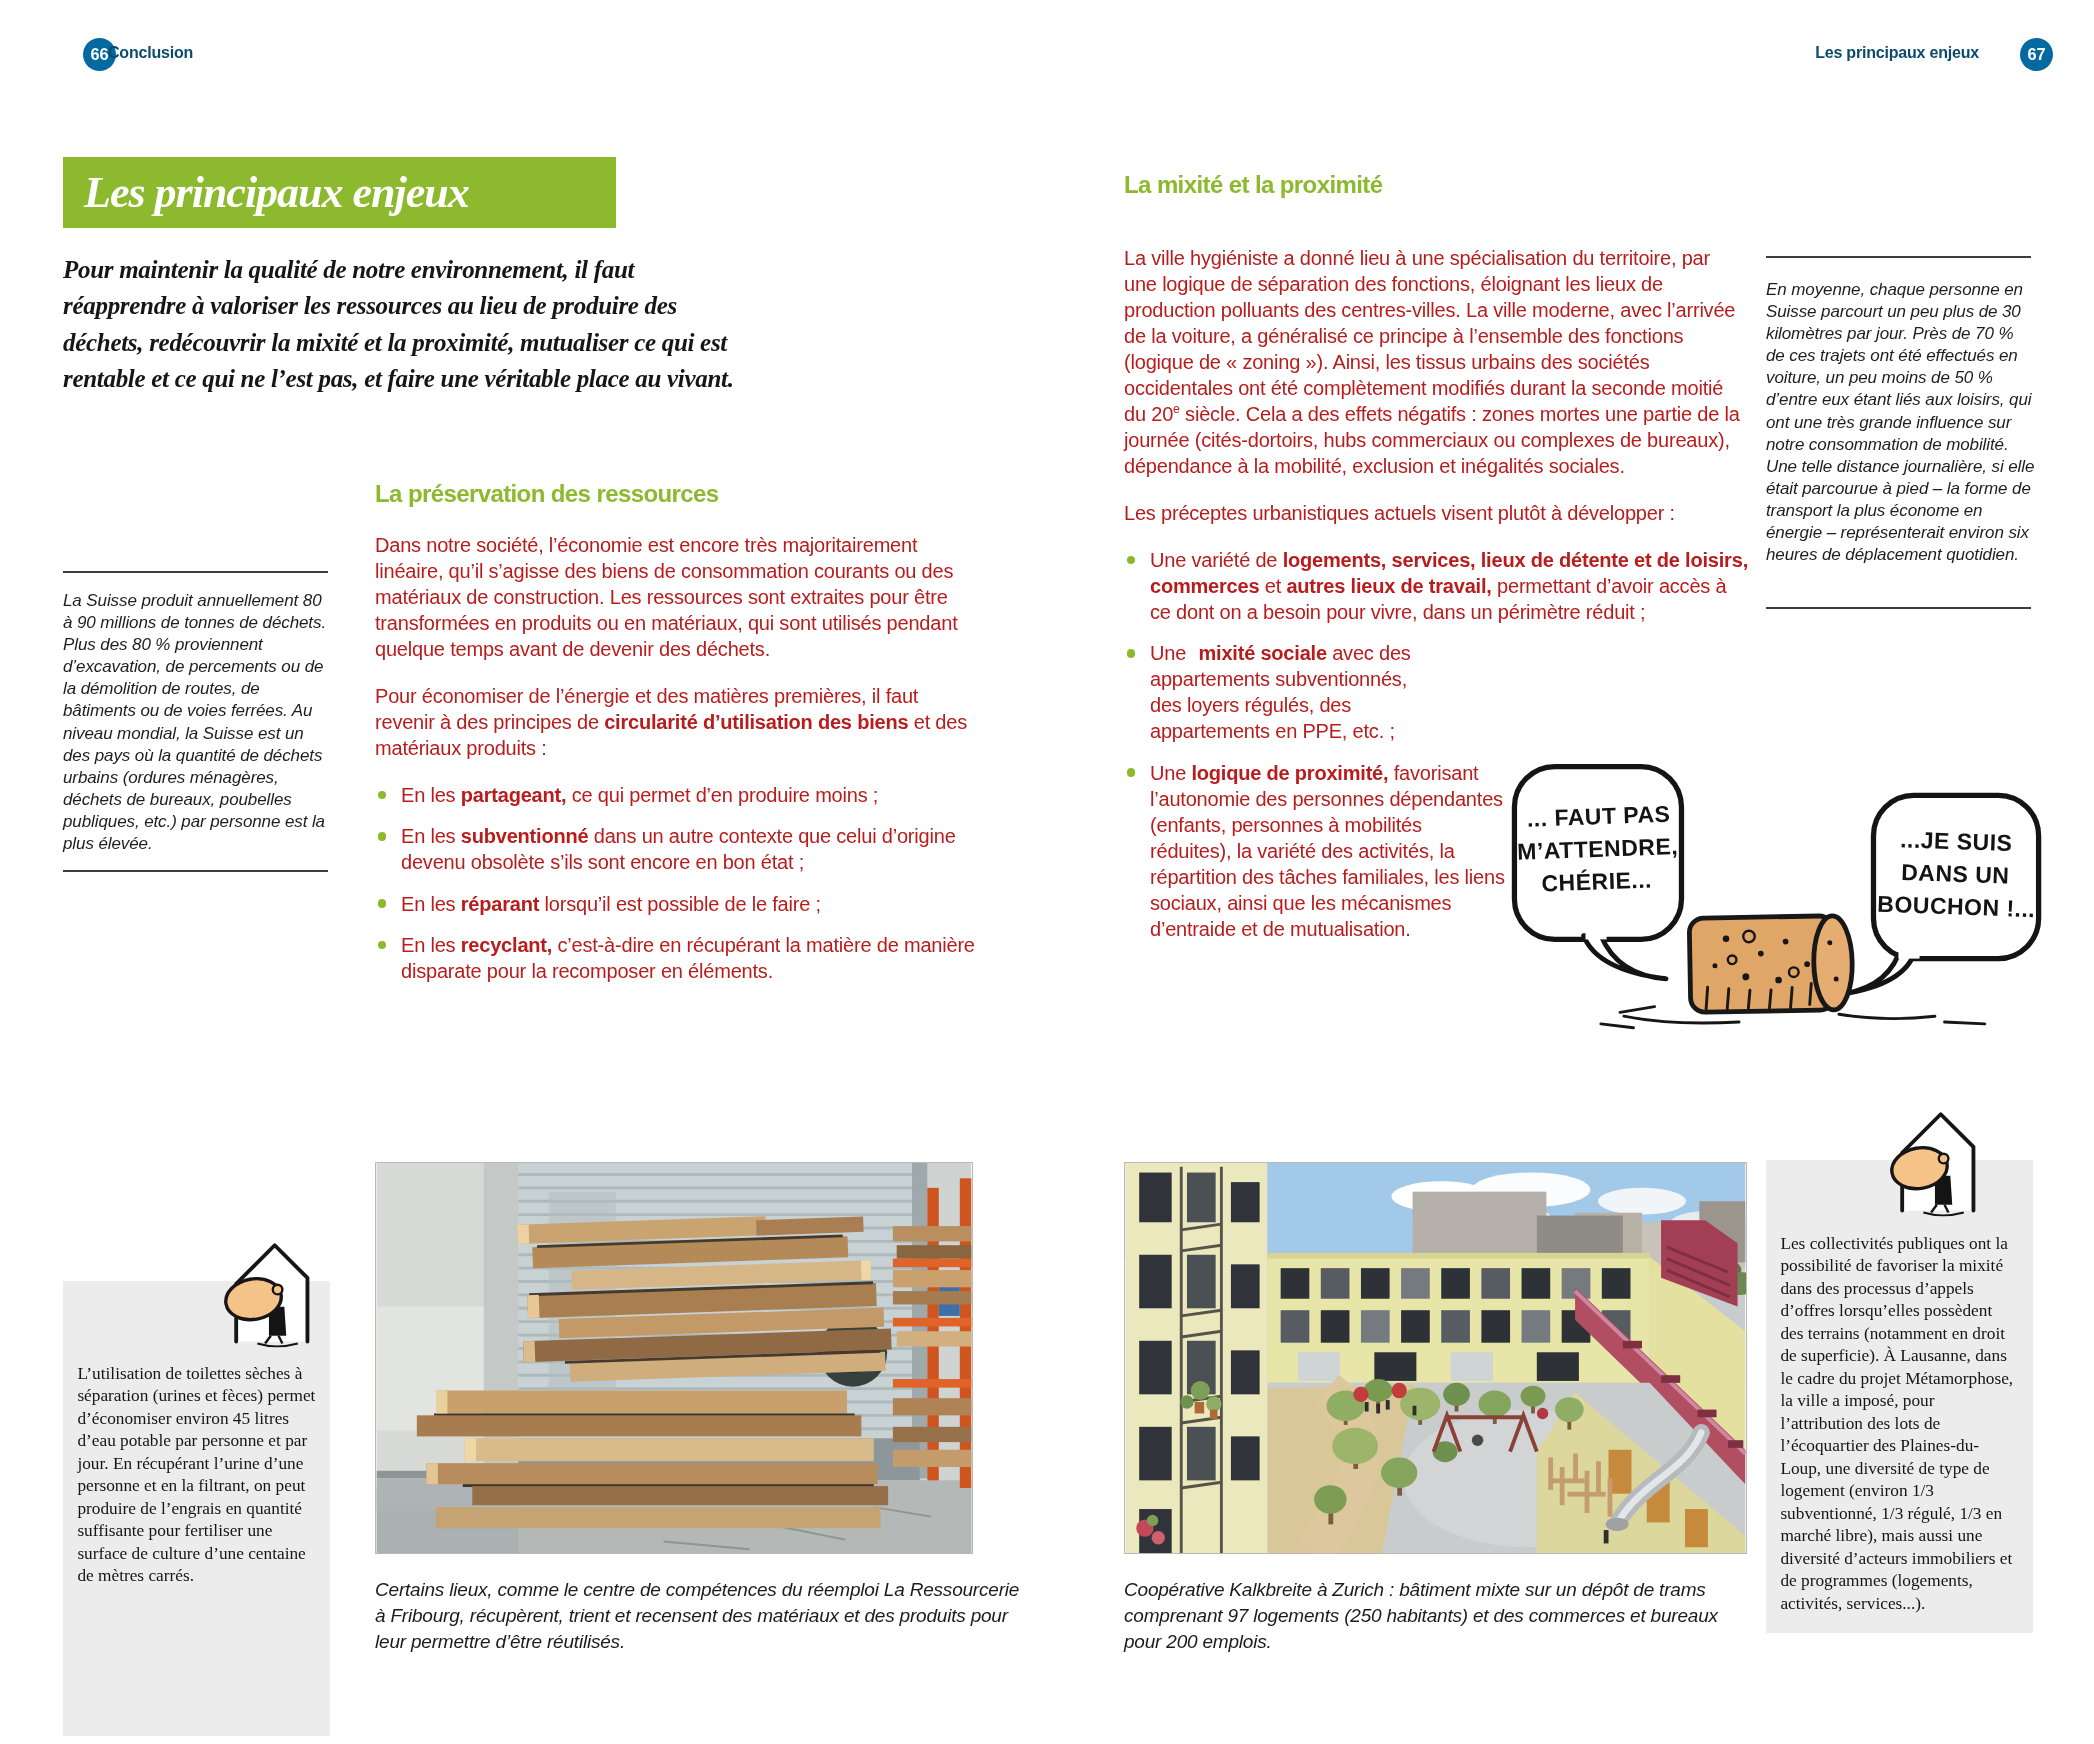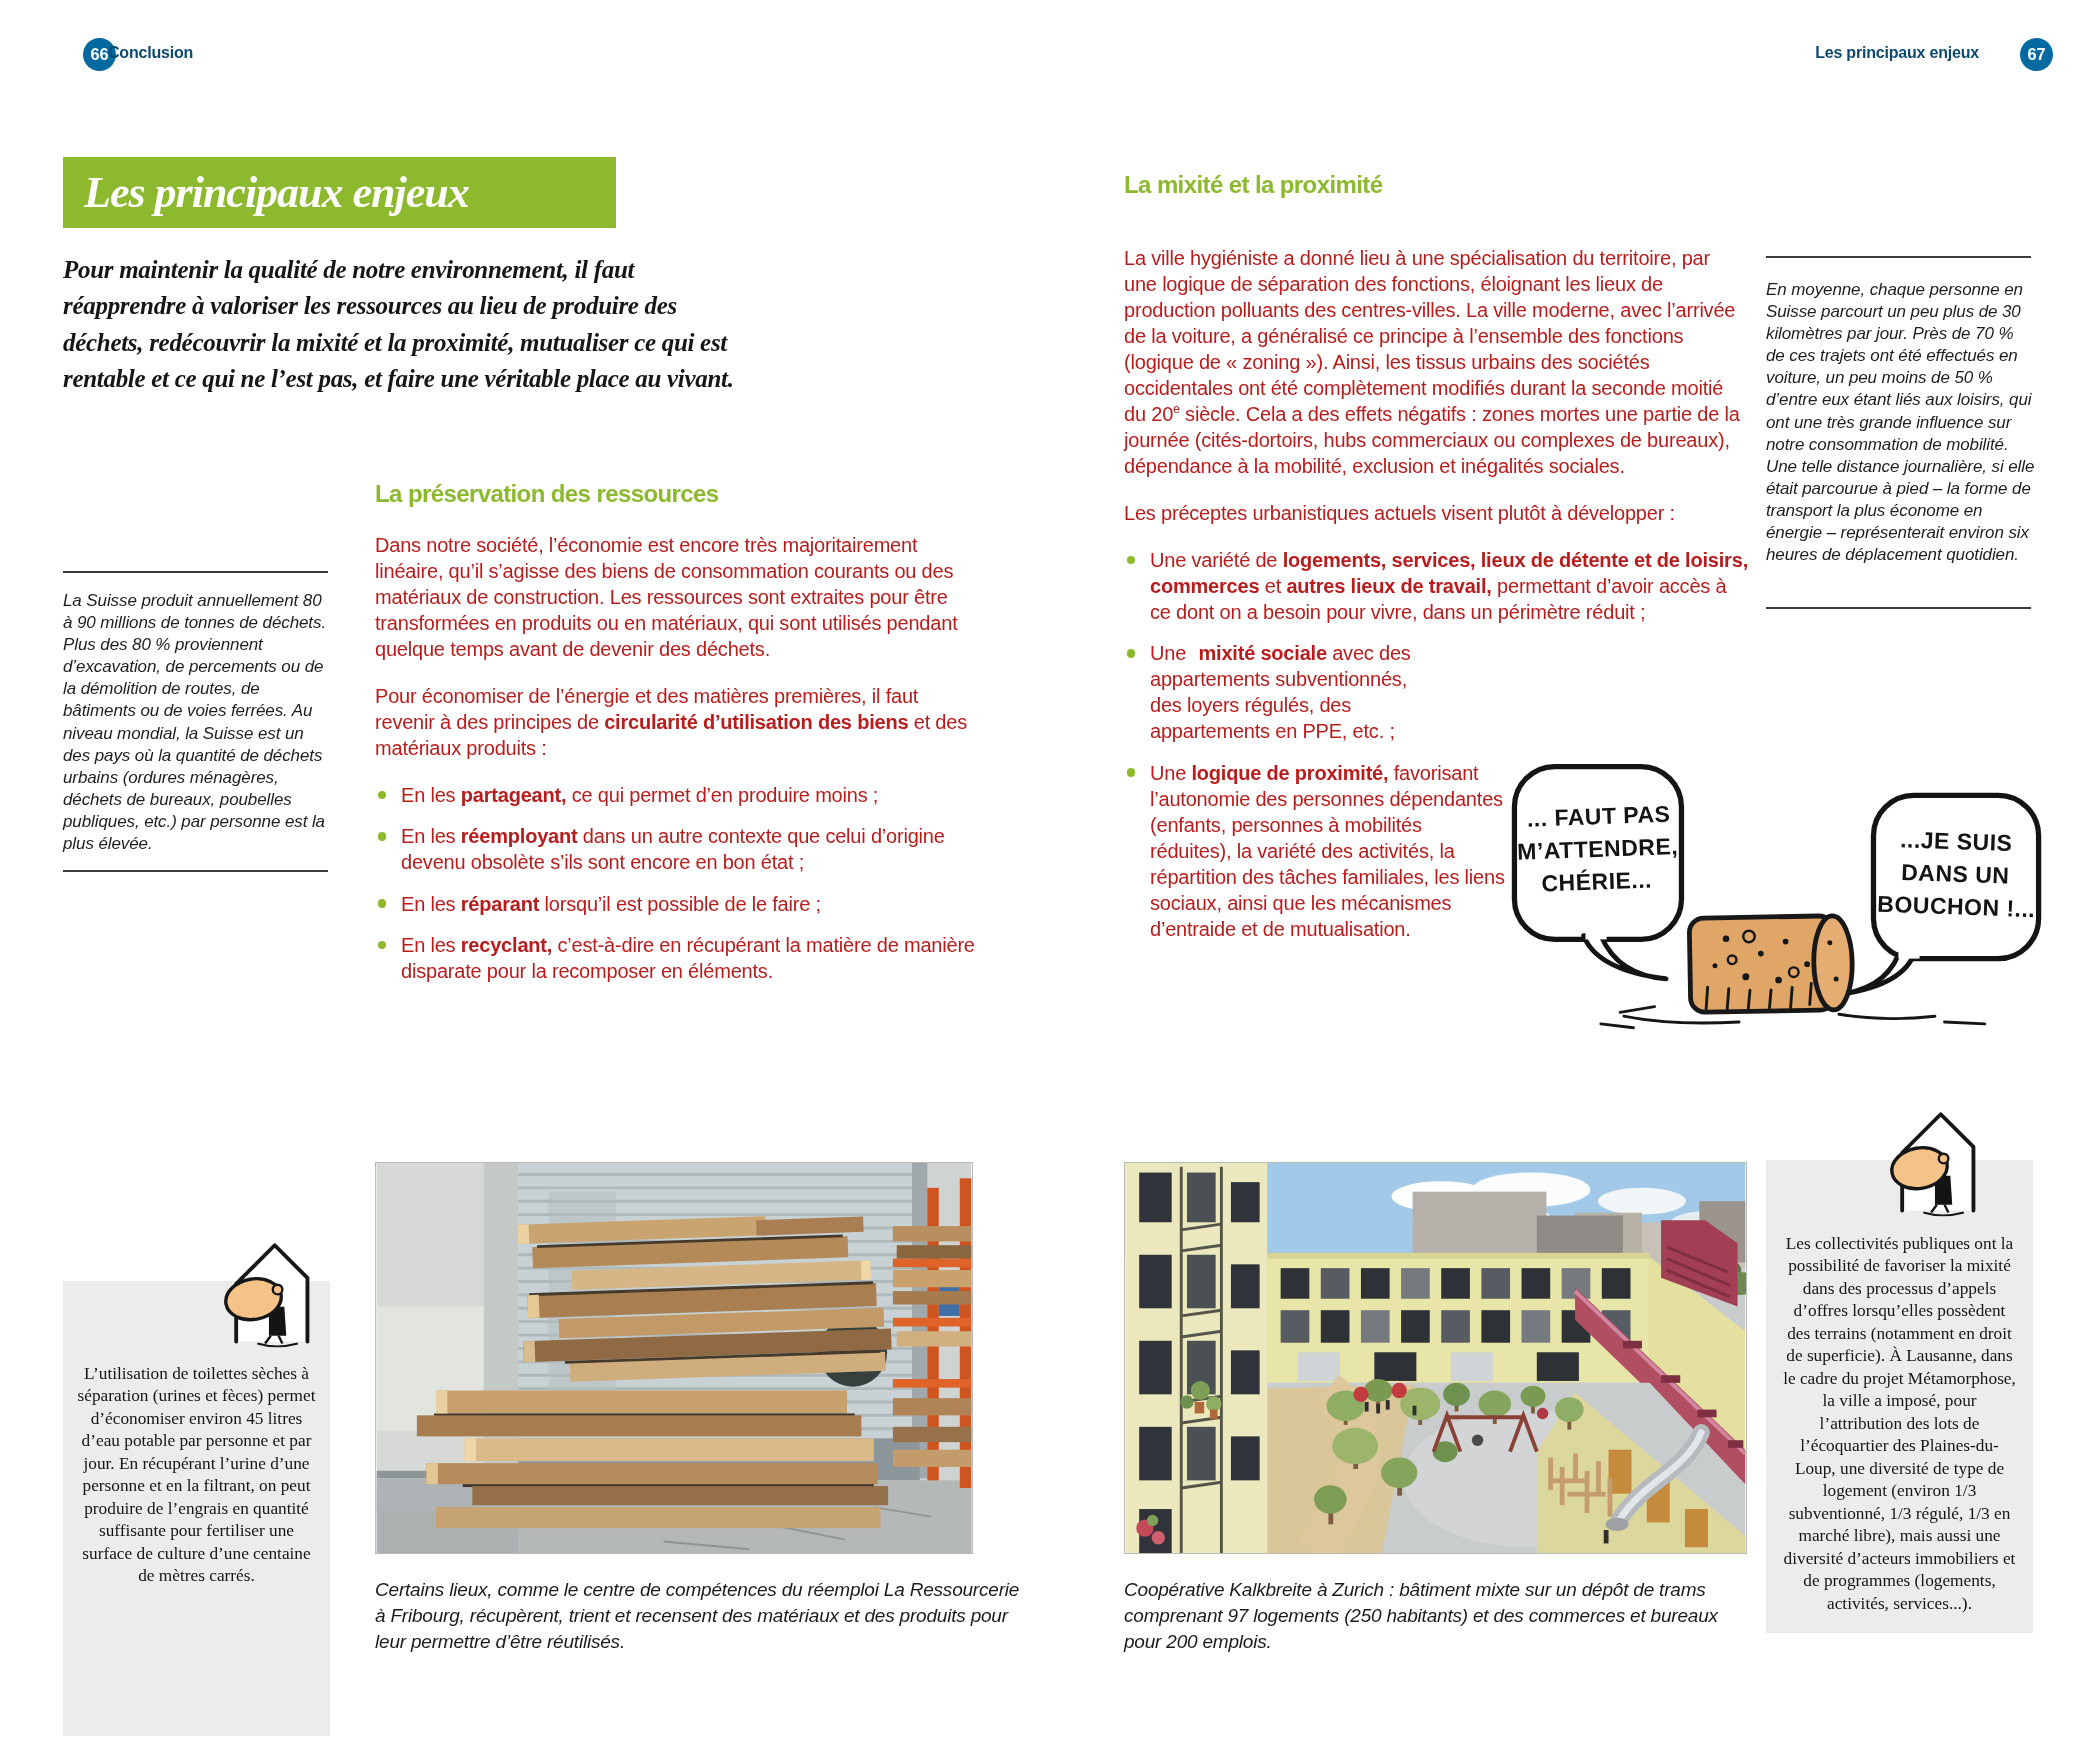--- a/index.html
+++ b/index.html
@@ -22,21 +22,21 @@
          font-size:25px;line-height:1.45;letter-spacing:-0.3px;color:#161616;}
   .h2{color:var(--green);font-weight:bold;font-size:24px;letter-spacing:-0.6px;}
   .body{font-size:20px;line-height:1.3;letter-spacing:-0.2px;color:#b91c1c;}
   .body p{margin:0 0 21px 0;}
   ul.bullets{list-style:none;margin:0;padding:0;}
   .bullets li{position:relative;padding-left:26px;margin-bottom:15.4px;}
   .bullets li::before{content:"";position:absolute;left:2.9px;top:8.6px;width:8.6px;height:8.6px;
                       border-radius:50%;background:var(--green);}
   .note{font-style:italic;font-size:17px;line-height:1.3;color:#1e1e1e;letter-spacing:-0.1px;}
   .rule{background:var(--rule);height:2.4px;}
-  .graybox{background:var(--graybox);box-sizing:border-box;text-align:center;}
+  .graybox{background:var(--graybox);box-sizing:border-box;}
   .serifnote{font-family:"Liberation Serif",serif;font-size:17.3px;line-height:1.3;color:#151515;}
   .caption{font-style:italic;font-size:19px;line-height:1.38;color:#1c1c1c;letter-spacing:-0.2px;}
   sup{font-size:0.62em;vertical-align:super;line-height:0;}
   .narrow270{max-width:261px;}
   .narrow368{max-width:357px;}
   .photo{border:1px solid #b9b9b9;box-sizing:border-box;}
   svg text{font-family:"Liberation Sans",sans-serif;}
 </style>
 </head>
 <body>
@@ -54,21 +54,21 @@
   <div class="abs note" style="left:63px;top:590px;width:267px;">La Suisse produit annuellement 80 à 90 millions de tonnes de déchets. Plus des 80 % proviennent d’excavation, de percements ou de la démolition de routes, de bâtiments ou de voies ferrées.  Au niveau mondial, la Suisse est un des pays où la quantité de déchets urbains (ordures ménagères, déchets de bureaux, poubelles publiques, etc.) par personne est la plus élevée.</div>
   <div class="abs rule" style="left:63px;top:870px;width:265px;"></div>
 
   <div class="abs h2" style="left:375px;top:480px;width:615px;">La préservation des ressources</div>
 
   <div class="abs body" style="left:375px;top:532px;width:607px;">
     <p>Dans notre société, l’économie est encore très majoritairement linéaire, qu’il s’agisse des biens de consommation courants ou des matériaux de construction. Les ressources sont extraites pour être transformées en produits ou en matériaux, qui sont utilisés pendant quelque temps avant de devenir des déchets.</p>
     <p><span>Pour économiser de l’énergie et des matières premières, il faut revenir à des principes de </span><span style="font-weight: bold;">circularité d’utilisation des biens</span><span> et des matériaux produits :</span></p>
     <ul class="bullets">
       <li><span>En les </span><span style="font-weight: bold;">partageant,</span><span> ce qui permet d’en produire moins ;</span></li>
-      <li><span>En les </span><span style="font-weight: bold;">réemployant</span><span> dans un autre contexte que celui d’origine devenu obsolète s’ils sont encore en bon état ;</span></li>
+      <li><span>En les </span><span style="font-weight: bold;">subventionné</span><span> dans un autre contexte que celui d’origine devenu obsolète s’ils sont encore en bon état ;</span></li>
       <li><span>En les </span><span style="font-weight: bold;">réparant</span><span> lorsqu’il est possible de le faire ;</span></li>
       <li><span>En les </span><span style="font-weight: bold;">recyclant,</span><span> c’est-à-dire en récupérant la matière de manière disparate pour la recomposer en éléments.</span></li>
     </ul>
   </div>
 
   <div class="abs photo" style="left:375px;top:1162px;width:598px;height:392px;">
     <svg width="596" height="390" viewBox="0 0 622 408">
       <rect width="622" height="408" fill="#cfd3d2"></rect>
       <rect x="0" y="0" width="148" height="408" fill="#d6d9d6"></rect>
       <rect x="0" y="150" width="148" height="130" fill="#e2e4e0"></rect>

